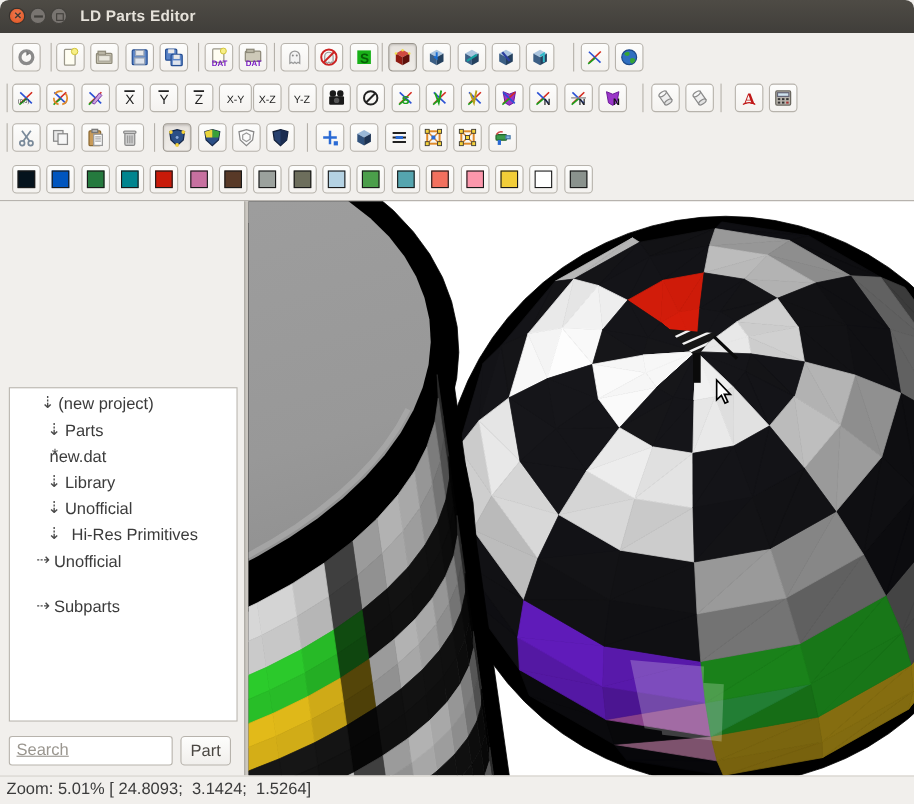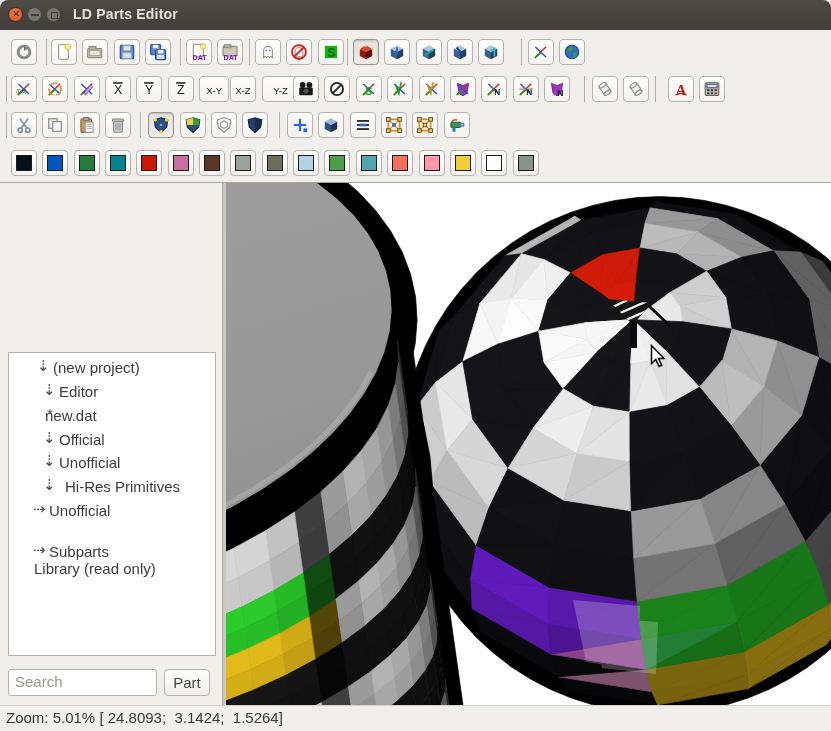--- a/index.html
+++ b/index.html
@@ -16,21 +16,21 @@
 .tb.act { background:linear-gradient(#e6e2dd,#efece8); border-color:#9a958d; box-shadow:inset 0 1px 2px rgba(0,0,0,0.18); }
 .sep { position:absolute; width:1px; background:#b5b1aa; }
 .cw { width:26px; }
 .sw { width:16px; height:16px; border:1px solid #1a1a1a; }
 #leftpanel { position:absolute; left:0; top:183px; width:222px; height:522px; background:#f1efec; }
 #vsplit { position:absolute; left:222px; top:183px; width:4px; height:522px; background:#cbc7c1; border-left:1px solid #a9a59e; }
 #treebox { position:absolute; left:8px; top:169px; width:208px; height:304px; background:#fff; border:1px solid #b7b3ac; }
 .trow { position:absolute; left:0; width:206px; height:24px; }
 .tic { position:absolute; top:0; font-size:15px; color:#4a4a4a; }
 .ttx { position:absolute; top:2px; font-size:15px; color:#3b3b3b; }
-#searchbox { position:absolute; left:8px; top:486px; width:149px; height:27px; background:#fff; border:1px solid #b7b3ac; border-radius:3px; font-size:15px; color:#9a968f; padding:3px 6px; }
+#searchbox { position:absolute; left:8px; top:486px; width:149px; height:27px; background:#fff; border:1px solid #b7b3ac; border-radius:3px; font-size:15px; color:#9a968f; padding:3px 6px;text-decoration:underline; }
 #resetbtn { position:absolute; left:164px; top:486px; width:46px; height:27px; background:linear-gradient(#fdfdfc,#f1efec); border:1px solid #b7b3ac; border-radius:4px; font-size:15px; color:#4a4742; text-align:center; padding-top:4px; }
 #statusbar { position:absolute; left:0; top:705px; width:831px; height:26px; background:#f1efec; border-top:1px solid #d5d2cc; font-size:15px; color:#3b3b3b; padding:3px 0 0 6px; }
 </style></head>
 <body>
 <div id="titlebar">
     <div class="wbtn" id="wclose"></div>
     <div class="wbtn" id="wmin"></div>
     <div class="wbtn" id="wmax"></div>
     <span id="wtitle">LD Parts Editor</span>
   </div>
@@ -211,21 +211,21 @@
 <div class="tb" style="left:199px;top:46px;width:30px">
       <svg viewBox="0 0 16 16" width="18" height="18">
         <text x="1" y="12" font-family="Liberation Sans" font-size="8.6" fill="#222">X-Y</text>
       </svg>
     </div>
 <div class="tb" style="left:230px;top:46px;width:26px">
       <svg viewBox="0 0 16 16" width="18" height="18">
         <text x="1" y="12" font-family="Liberation Sans" font-size="8.6" fill="#222">X-Z</text>
       </svg>
     </div>
-<div class="tb" style="left:262px;top:46px;width:38px">
+<div class="tb" style="left:262px;top:46px;width:26px">
       <svg viewBox="0 0 16 16" width="18" height="18">
         <text x="1" y="12" font-family="Liberation Sans" font-size="8.6" fill="#222">Y-Z</text>
       </svg>
     </div>
 <div class="tb" style="left:293px;top:46px;width:26px">
       <svg viewBox="0 0 16 16" width="18" height="18">
         <circle cx="5" cy="4.4" r="2.6" fill="#1a1a1a"></circle>
         <circle cx="11" cy="4.4" r="2.6" fill="#1a1a1a"></circle>
         <rect x="2" y="6.6" width="12" height="7" rx="1" fill="#1a1a1a"></rect>
         <circle cx="8" cy="10" r="2.2" fill="#555"></circle>
@@ -509,48 +509,45 @@
     </div>
 </div>
 <div id="leftpanel">
 <div id="treebox">
 <div class="trow" style="top:4px">
         <span class="tic" style="left:28px">⇣</span>
         <span class="ttx" style="left:44px">(new project)</span>
       </div>
 <div class="trow" style="top:28px">
         <span class="tic" style="left:34px">⇣</span>
-        <span class="ttx" style="left:50px">Editor</span>
+        <span class="ttx" style="left:50px">Parts</span>
       </div>
 <div class="trow" style="top:52px">
         <span class="tic" style="left:38px">*</span>
         <span class="ttx" style="left:36px">new.dat</span>
       </div>
 <div class="trow" style="top:76px">
         <span class="tic" style="left:34px">⇣</span>
-        <span class="ttx" style="left:50px">Official</span>
+        <span class="ttx" style="left:50px">Library</span>
       </div>
 <div class="trow" style="top:99px">
         <span class="tic" style="left:34px">⇣</span>
         <span class="ttx" style="left:50px">Unofficial</span>
       </div>
 <div class="trow" style="top:123px">
         <span class="tic" style="left:34px">⇣</span>
         <span class="ttx" style="left:56px">Hi-Res Primitives</span>
       </div>
 <div class="trow" style="top:147px">
         <span class="tic" style="left:24px">⇢</span>
         <span class="ttx" style="left:40px">Unofficial</span>
       </div>
 <div class="trow" style="top:188px">
         <span class="tic" style="left:24px">⇢</span>
         <span class="ttx" style="left:40px">Subparts</span>
-      </div>
-<div class="trow" style="top:205px">
-        <span class="ttx" style="left:25px">Library (read only)</span>
       </div>
 </div>
 <div id="searchbox">Search</div>
 <div id="resetbtn">Part</div>
 </div>
 <div id="vsplit"></div>
 <svg width="605" height="522" viewBox="226 183 605 522" style="position:absolute;left:226px;top:183px">
 <defs>
       <linearGradient id="capg" x1="0.2" y1="0" x2="0.75" y2="1">
         <stop offset="0" stop-color="#a2a2a2"></stop>

